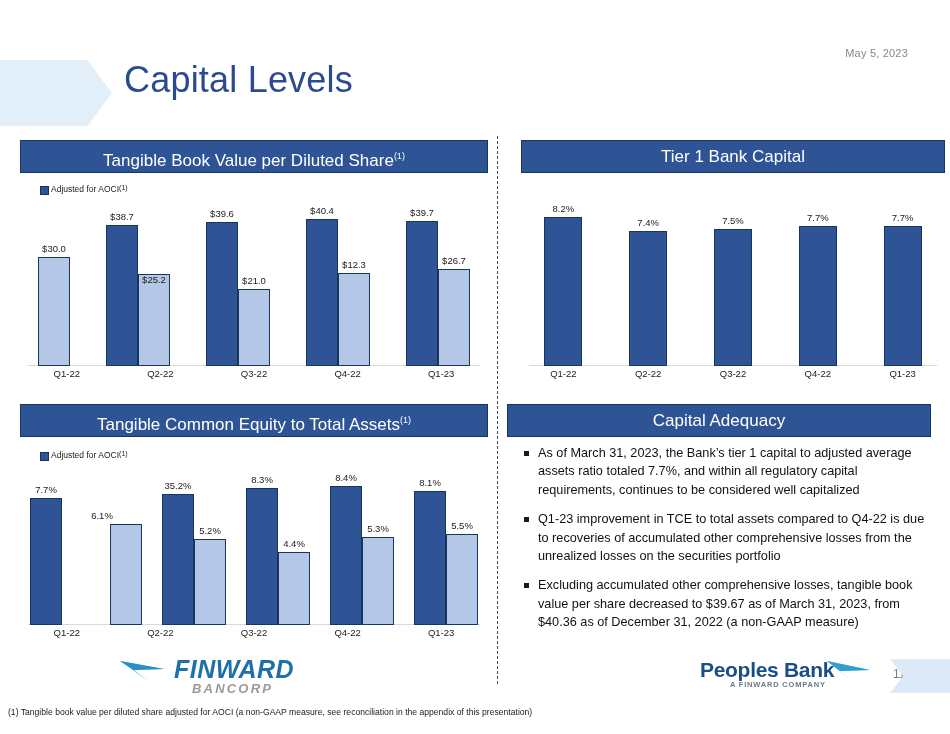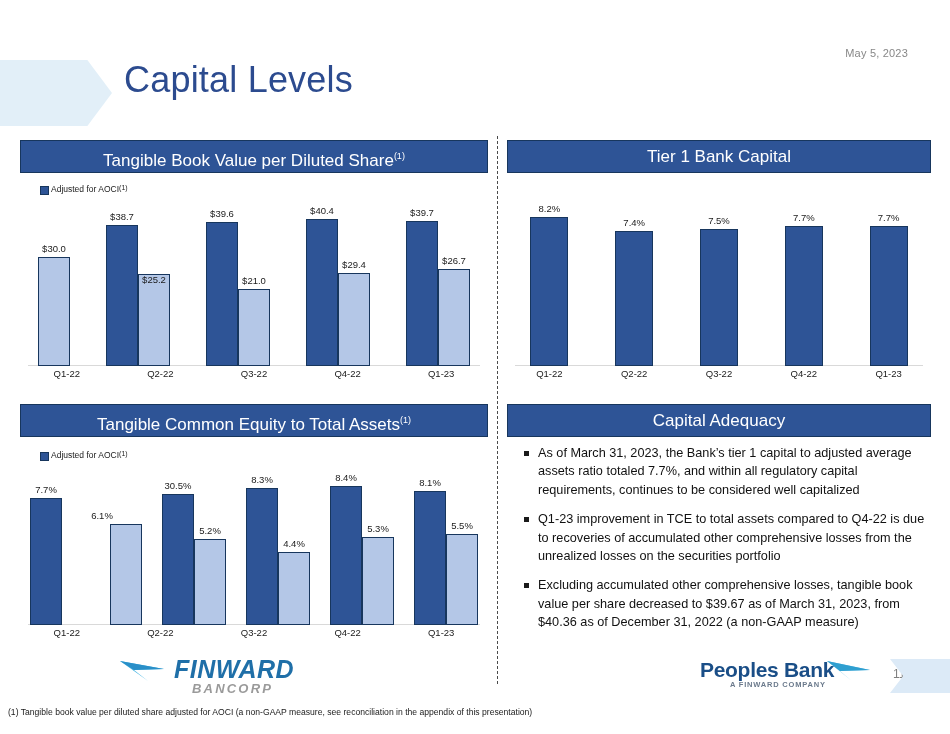--- a/index.html
+++ b/index.html
@@ -26,21 +26,21 @@
     line-height:1.0;
   }
 
   
   .divider-v{
     position:absolute;left:497px;top:136px;width:0;height:548px;
     border-left:1px dashed #4a4a4a;
   }
   .quad{position:absolute;}
   .q-tl{left:20px;top:140px;width:468px;height:250px;}
-  .q-tr{left:507px;top:140px;width:424px;height:250px;}
+  .q-tr{left:521px;top:140px;width:424px;height:250px;}
   .q-bl{left:20px;top:404px;width:468px;height:245px;}
   .q-br{left:507px;top:404px;width:424px;height:245px;}
 
   .panel-head{
     background:#2e5496;border:1px solid #17365d;
     color:#ffffff;text-align:center;
     font-size:17px;font-weight:400;
     padding:5px 0 6px 0;
     box-sizing:border-box;
     height:33px;line-height:21px;
@@ -194,21 +194,21 @@
               <div class="bar-label" style="bottom: 80px;">$21.0</div>
               <div class="bar light" style="height: 77px; width: 100%;"></div>
             </div>
           </div>
           <div class="group">
             <div class="bar-wrap" style="width: 32px;">
               <div class="bar-label" style="bottom: 150px;">$40.4</div>
               <div class="bar dark" style="height: 147px; width: 100%;"></div>
             </div>
             <div class="bar-wrap" style="width: 32px;">
-              <div class="bar-label" style="bottom: 96px;">$29.4</div>
+              <div class="bar-label" style="bottom: 96px;">$12.3</div>
               <div class="bar light" style="height: 93px; width: 100%;"></div>
             </div>
           </div>
           <div class="group">
             <div class="bar-wrap" style="width: 32px;">
               <div class="bar-label" style="bottom: 148px;">$39.7</div>
               <div class="bar dark" style="height: 145px; width: 100%;"></div>
             </div>
             <div class="bar-wrap" style="width: 32px;">
               <div class="bar-label" style="bottom: 100px;">$26.7</div>
@@ -289,21 +289,21 @@
               <div class="bar-label" style="bottom: 130px;">7.7%</div>
               <div class="bar dark" style="height: 127px; width: 100%;"></div>
             </div>
             <div class="bar-wrap" style="width: 32px; padding-left: 48px;">
               <div class="bar-label" style="bottom: 104px;">6.1%</div>
               <div class="bar light" style="height: 101px; width: 100%;"></div>
             </div>
           </div>
           <div class="group">
             <div class="bar-wrap" style="width: 32px;">
-              <div class="bar-label" style="bottom: 134px;">30.5%</div>
+              <div class="bar-label" style="bottom: 134px;">35.2%</div>
               <div class="bar dark" style="height: 131px; width: 100%;"></div>
             </div>
             <div class="bar-wrap" style="width: 32px;">
               <div class="bar-label" style="bottom: 89px;">5.2%</div>
               <div class="bar light" style="height: 86px; width: 100%;"></div>
             </div>
           </div>
           <div class="group">
             <div class="bar-wrap" style="width: 32px;">
               <div class="bar-label" style="bottom: 140px;">8.3%</div>

